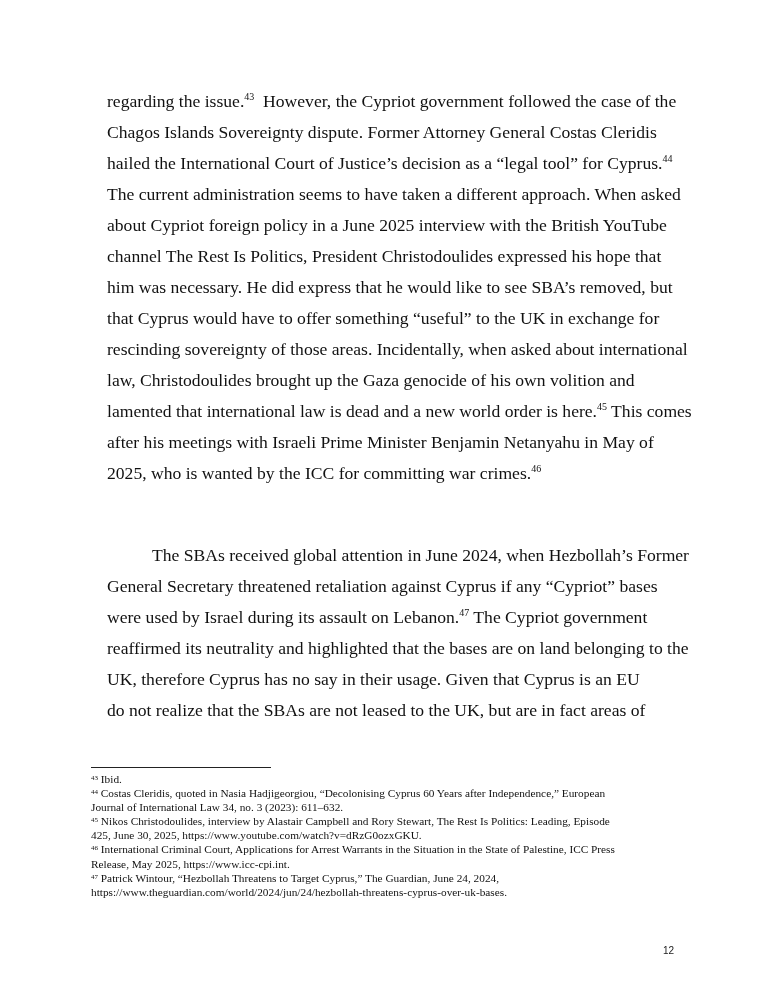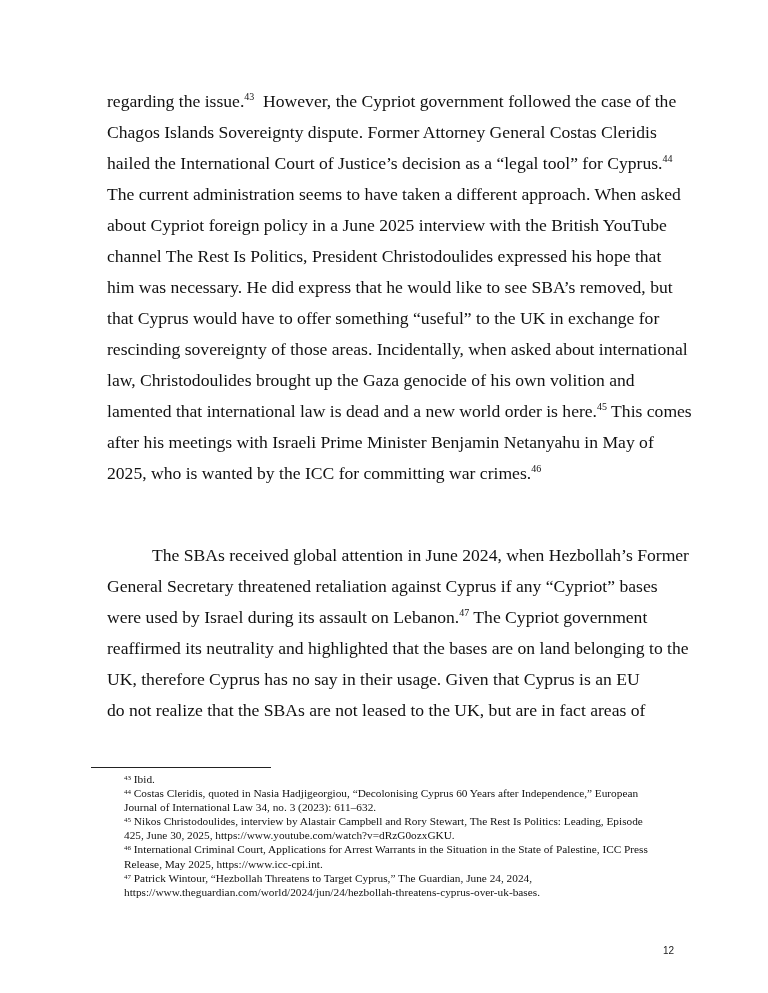--- a/index.html
+++ b/index.html
@@ -14,21 +14,21 @@
   .para2 { top: 540px; }
   .line { display: block; white-space: nowrap; }
   .indent { padding-left: 45px; }
   sup { font-size: 10px; vertical-align: 7px; line-height: 0; }
   .rule { position: absolute; left: 91px; top: 767px; width: 180px; height: 1px; background: #222; }
   .footnotes {
     position: absolute; left: 91px; top: 772px; width: 600px;
     font-family: "Liberation Serif", "DejaVu Serif", serif;
     font-size: 11.3px; line-height: 14.1px; color: #111;
   }
-  .fn { display: block; margin-left: 33px; }
+  .fn { display: block; }
   .fn .fnnum { font-size: 7px; vertical-align: 3px; line-height: 0; }
   .fn .fnline { display: block; white-space: nowrap; }
   .page-number {
     position: absolute; left: 663px; top: 945px;
     font-family: "Liberation Sans", "DejaVu Sans", sans-serif;
     font-size: 10px; color: #222;
   }
 </style>
 </head>
 <body>

